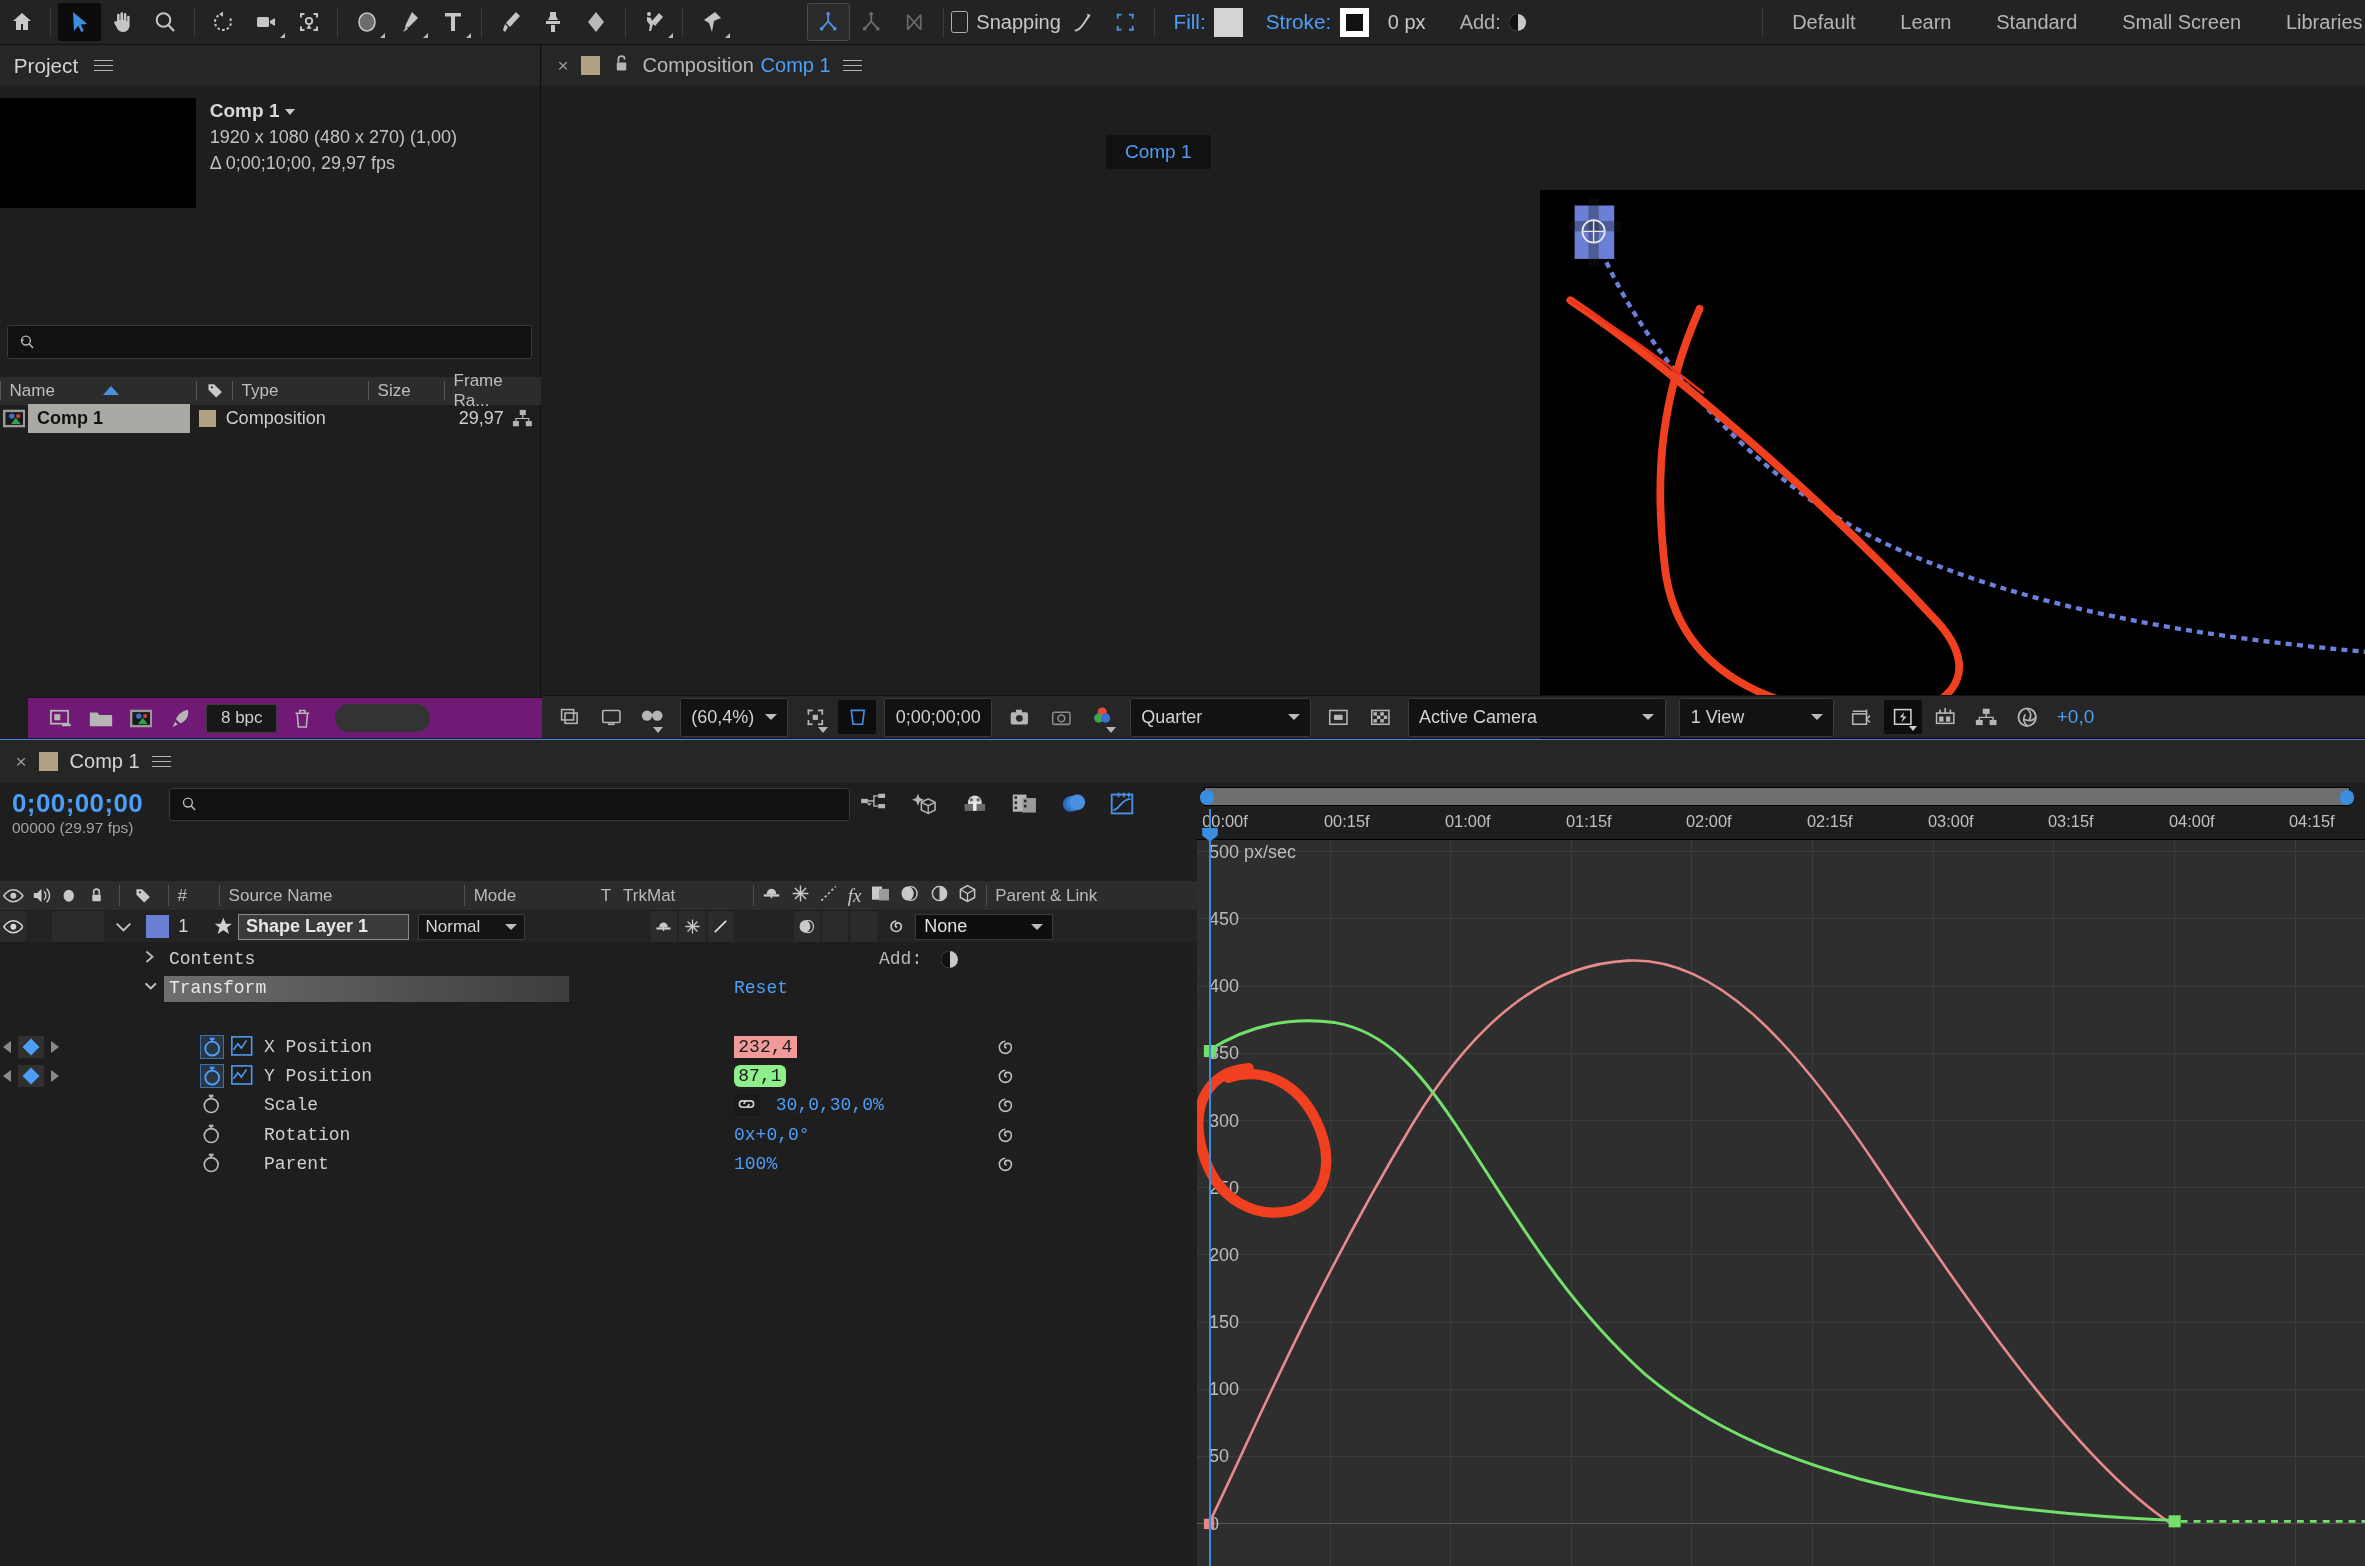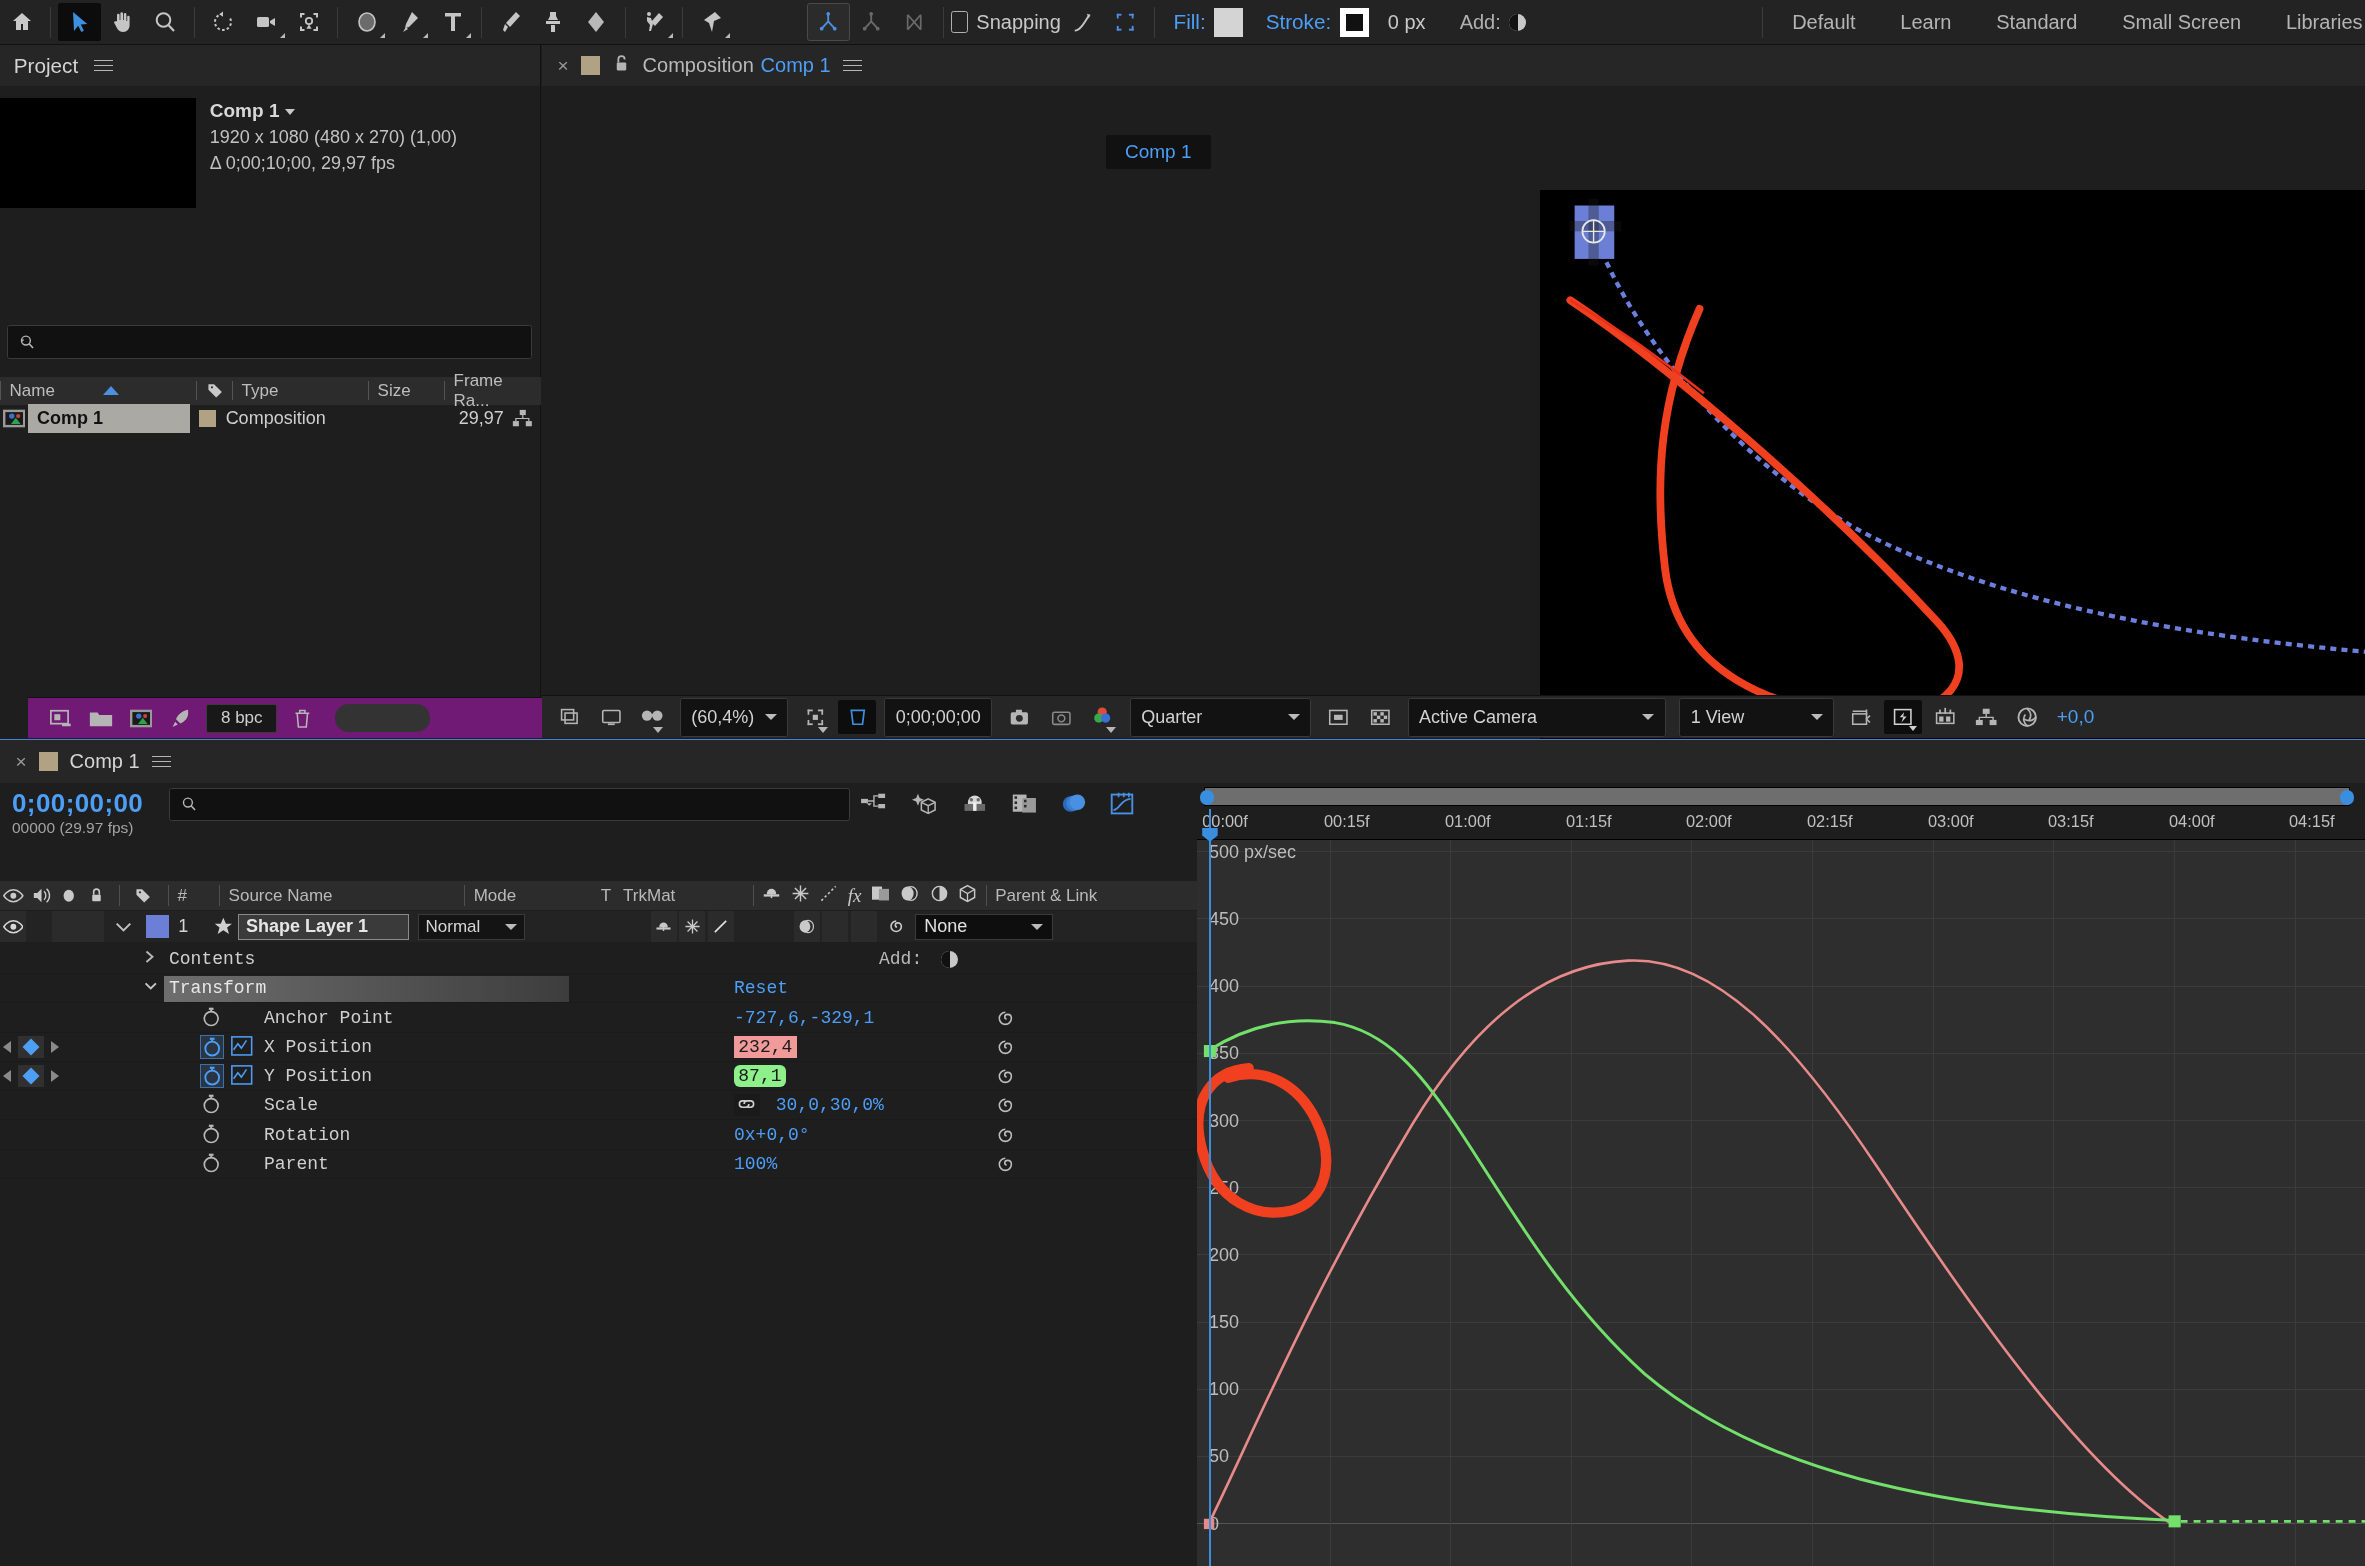--- a/index.html
+++ b/index.html
@@ -877,36 +877,20 @@
     <span class="abs" style="left:143px">
       <svg width="15.5" height="13.8" viewBox="0 0 18 16">
           <path d="M3 5l6 6 6-6" stroke="#c8c8c8" stroke-width="2.2" fill="none"></path>
         </svg>
     </span>
     <span class="abs" style="left:164px;top:1.7px;width:405px;height:26px;background:linear-gradient(to right,#6e6e6e,#3d3d3d);"></span>
     <span class="abs" style="left:169px;color:#e8e8e8;z-index:2">Transform</span>
     <span class="pval">Reset</span>
   </div>
 
-  <div class="prow" style="top:264px">
-    <span class="stopw">
-      <svg width="22.4" height="22.4" viewBox="0 0 24 24">
-          <circle cx="12" cy="13.5" r="7.4" fill="none" stroke="#b8b8b8" stroke-width="1.8"></circle>
-          <rect x="9.5" y="1.8" width="5" height="2.4" fill="#b8b8b8"></rect>
-          <rect x="11" y="4" width="2" height="2.6" fill="#b8b8b8"></rect>
-        </svg>
-    </span>
-    <span class="abs" style="left:264px;color:#cfcfcf">Anchor Point</span>
-    <span class="pval">-727,6,-329,1</span>
-    <span class="eqIcon">
-      <svg width="20.7" height="20.7" viewBox="0 0 24 24">
-          <path d="M12 5a7 7 0 107 7c0-3-2.2-4.6-4.4-4.6-2 0-3.3 1.4-3.3 3 0 1.3 1 2.2 2.2 2.2" fill="none" stroke="#bdbdbd" stroke-width="1.8"></path>
-        </svg>
-    </span>
-  </div>
 
   <div class="prow" style="top:293px">
     <span class="kfnav">
       <span class="arrL"></span>
       <span class="kfbox">
           <span class="diamond"></span>
         </span>
       <span class="arrR"></span>
     </span>
     <span class="stopw" style="border:0.9px solid #3d6fa8;background:#2a3543;">

